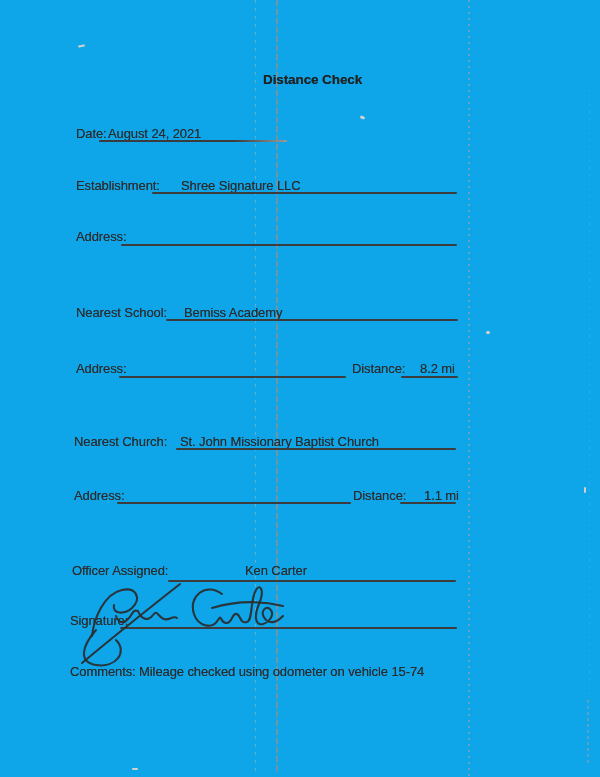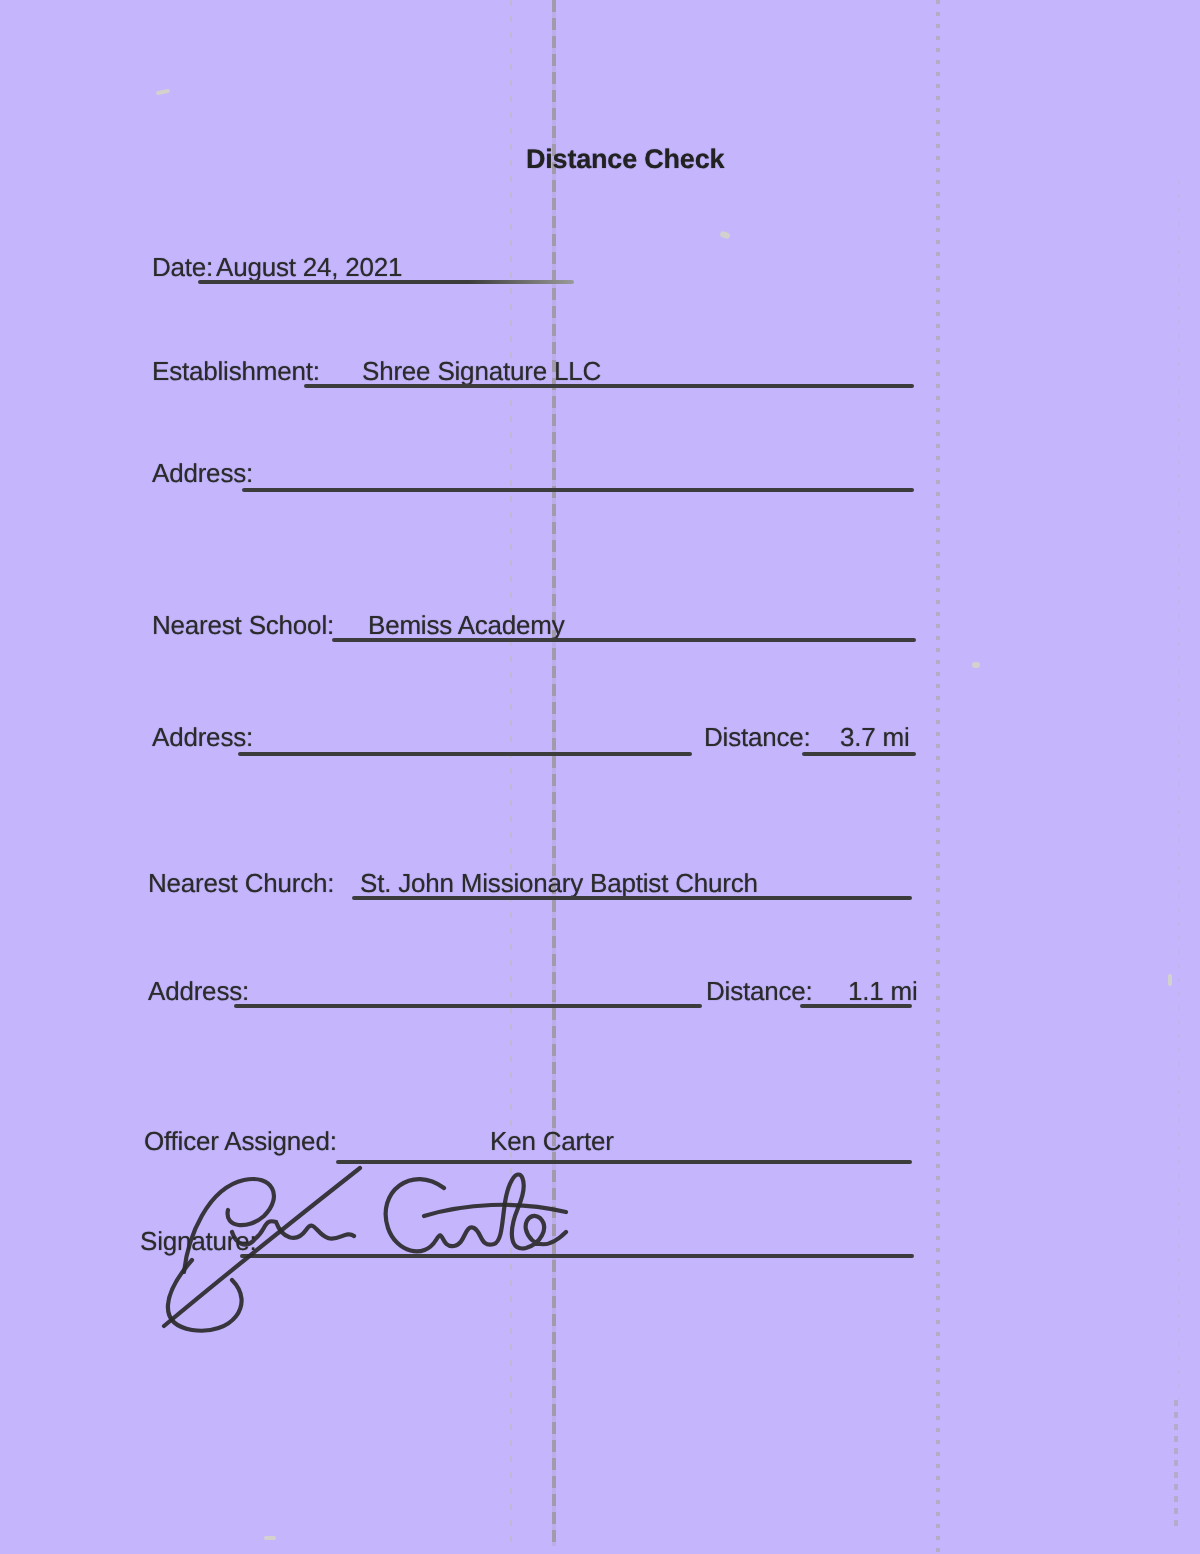--- a/index.html
+++ b/index.html
@@ -1,17 +1,17 @@
 <!DOCTYPE html>
 <html><head>
 <meta charset="utf-8">
 <style>
   html,body{margin:0;padding:0;background:#ffffff;}
   .page{
-    position:relative;width:600px;height:777px;background:#c4b5fd;overflow:hidden;
+    position:relative;width:600px;height:777px;background:#0ea5e9;overflow:hidden;
     font-family:"Liberation Sans",sans-serif;color:#2b2b2b;
   }
   .txt{
     position:absolute;font-size:13px;letter-spacing:-0.1px;white-space:nowrap;
     color:#2b2b2b;text-shadow:0 0 0.5px rgba(43,43,43,0.65);
   }
   .title{
     position:absolute;left:263px;top:72px;font-size:13.5px;font-weight:700;
     letter-spacing:-0.1px;color:#222;text-shadow:0 0 0.5px rgba(30,30,30,0.7);
     white-space:nowrap;
@@ -63,21 +63,21 @@
   <span class="txt" style="left:76px;top:229px;">Address:</span>
   <div class="uline" style="left:121px;top:244px;width:336px;"></div>
 
   <span class="txt" style="left:76px;top:305px;">Nearest School:</span>
   <span class="txt" style="left:184px;top:305px;">Bemiss Academy</span>
   <div class="uline" style="left:166px;top:319px;width:292px;"></div>
 
   <span class="txt" style="left:76px;top:361px;">Address:</span>
   <div class="uline" style="left:119px;top:376px;width:227px;"></div>
   <span class="txt" style="left:352px;top:361px;">Distance:</span>
-  <span class="txt" style="left:420px;top:361px;">3.7 mi</span>
+  <span class="txt" style="left:420px;top:361px;">8.2 mi</span>
   <div class="uline" style="left:401px;top:376px;width:57px;"></div>
 
   <span class="txt" style="left:74px;top:434px;text-align:right;">Nearest Church:</span>
   <span class="txt" style="left:180px;top:434px;">St. John Missionary Baptist Church</span>
   <div class="uline" style="left:176px;top:448px;width:280px;"></div>
 
   <span class="txt" style="left:74px;top:488px;">Address:</span>
   <div class="uline" style="left:117px;top:502px;width:234px;"></div>
   <span class="txt" style="left:353px;top:488px;">Distance:</span>
   <span class="txt" style="left:424px;top:488px;">1.1 mi</span>
@@ -90,14 +90,18 @@
   <span class="txt" style="left:70px;top:613px;">Signature:</span>
   <div class="uline" style="left:120px;top:627px;width:337px;"></div>
   <svg class="sig-svg" viewBox="0 0 215 92" aria-hidden="true">
     <path d="M 22 58 C 24 40 34 16 52 12 C 66 9 72 20 62 30 C 54 37 42 36 44 27 M 46 38 C 48 44 53 47 58 41 C 63 37 62 31 68 33 C 71 41 78 44 83 37 C 87 31 88 39 94 41 C 99 43 103 37 107 40"></path>
     <path d="M 26 52 C 12 68 8 84 26 87 C 46 90 58 74 46 62"></path>
     <path d="M 12 85 C 42 60 82 28 110 6"></path>
     <path d="M 152 16 C 136 4 118 18 124 36 C 128 48 142 52 148 42 C 152 35 150 46 157 45 C 163 44 162 34 167 36 C 171 38 170 46 177 44 C 183 42 180 22 186 12 C 190 5 195 12 189 26 C 184 38 185 48 193 46 C 200 44 205 36 200 31 C 195 27 189 35 196 42 C 202 47 209 42 213 38"></path>
     <path d="M 142 30 C 162 24 188 22 213 28"></path>
   </svg>
 
+  <span class="txt" style="left:70px;top:664px;">
+    <span>Comments:</span>
+    <span>Mileage checked using odometer on vehicle 15-74</span>
+  </span>
 
 </div>
 
 </body></html>

